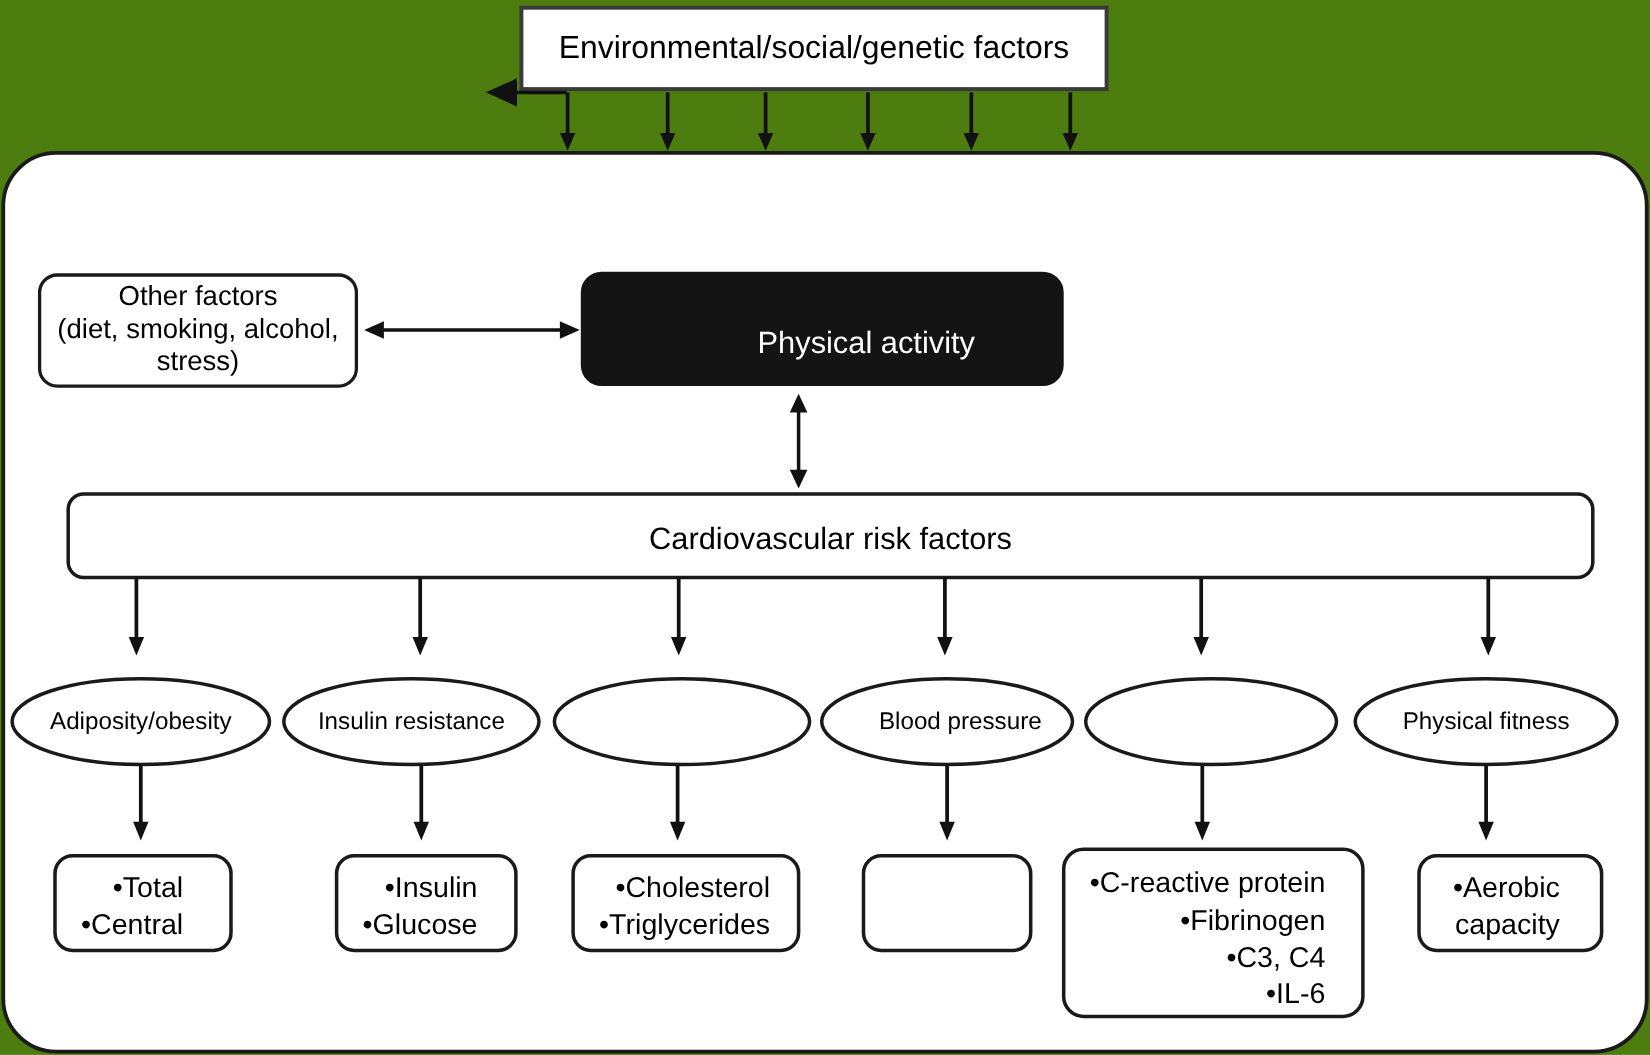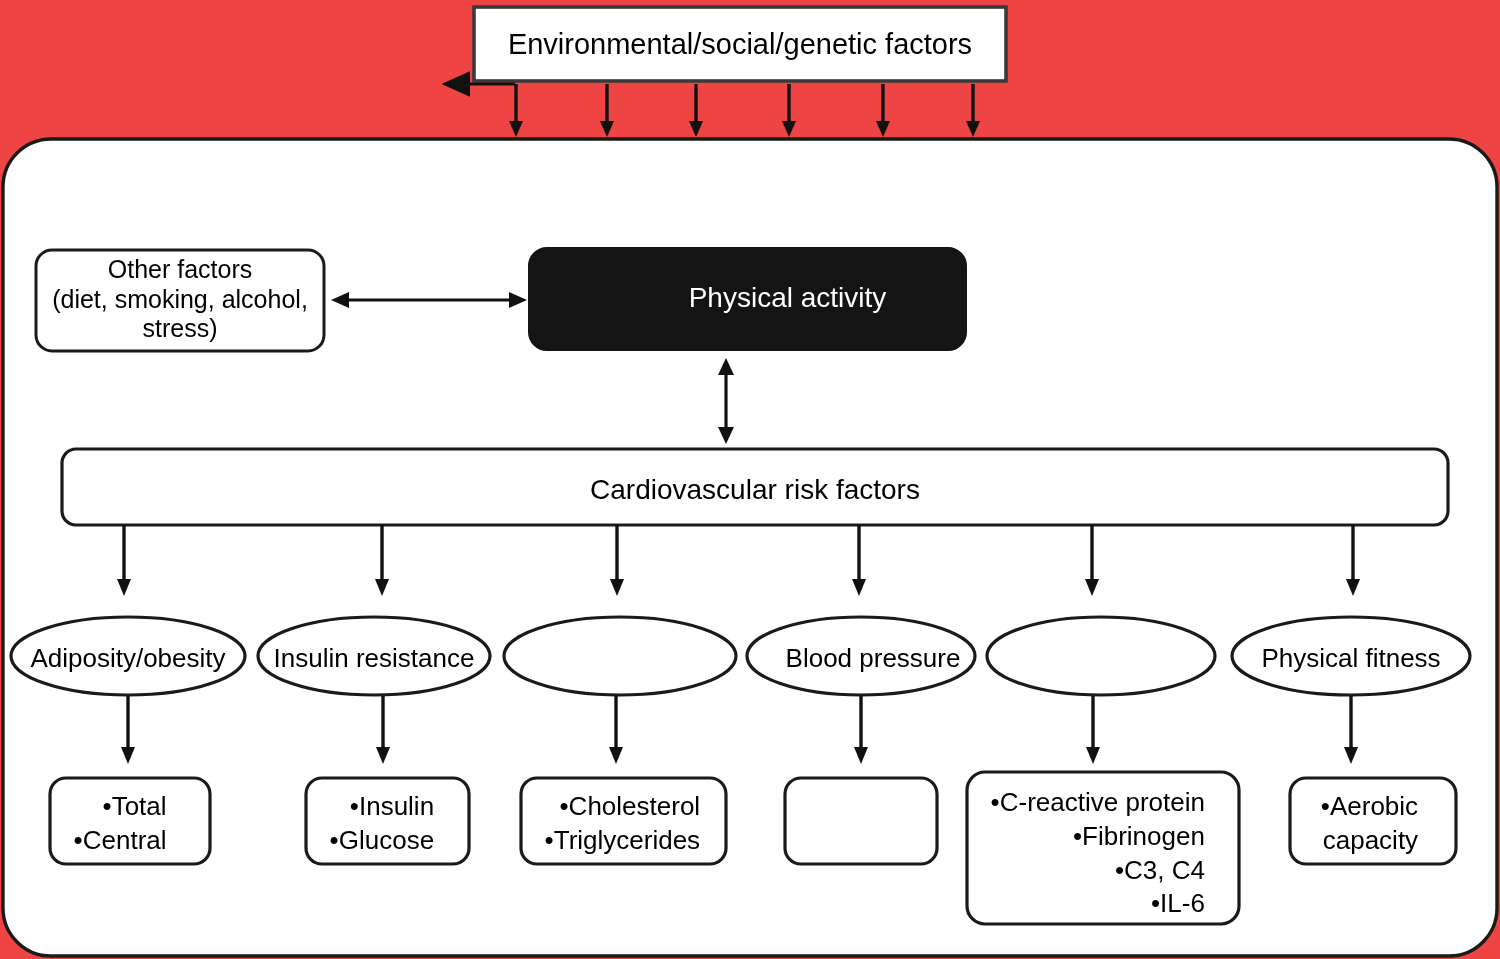--- a/index.html
+++ b/index.html
@@ -4,21 +4,21 @@
 <style>
   html, body {
     margin: 0;
     padding: 0;
     background: #ffffff;
   }
   #stage {
     position: relative;
     width: 1500px;
     height: 959px;
-    background: #ef4444;
+    background: #4d7c0f;
     overflow: hidden;
     font-family: "Liberation Sans", sans-serif;
   }
   svg.layer {
     position: absolute;
     top: 0; left: 0;
     width: 1500px;
     height: 959px;
   }
   .node-text {
@@ -46,21 +46,21 @@
   .bullet-list li::before {
     content: "\2022";
     display: inline-block;
     width: 0.72em;
     margin-left: 0;
   }
   .t-top      { font-size: 29px; }
   .t-other    { font-size: 25px; }
   .t-pa       { font-size: 28px; color: #ffffff; }
   .t-cvd      { font-size: 28px; }
-  .t-ellipse  { font-size: 26px; }
+  .t-ellipse  { font-size: 22px; }
   .t-bullets  { font-size: 26px; }
 </style>
 </head>
 <body>
 
 <div id="stage">
 
   <svg class="layer" viewBox="0 0 1500 959">
     <defs>
       <marker id="arrowDown" viewBox="0 0 12 12" refX="6" refY="10.5" markerWidth="9" markerHeight="9" orient="auto-start-reverse">
@@ -162,21 +162,21 @@
       <rect x="1290" y="778" width="166" height="86" rx="16" ry="16"></rect>
     </g>
   </svg>
 
   <div class="node-text t-top" style="left:474px; top:27px; width:532px;">Environmental/social/genetic factors</div>
 
   <div class="node-text t-other" style="left:36px; top:255px; width:288px;">Other factors
 (diet, smoking, alcohol,
 stress)</div>
 
-  <div class="node-text t-pa" style="left:529px; top:281px; width:517px;">Physical activity</div>
+  <div class="node-text t-pa" style="left:529px; top:295px; width:517px;">Physical activity</div>
 
   <div class="node-text t-cvd" style="left:62px; top:473px; width:1386px;">Cardiovascular risk factors</div>
 
   <div class="node-text t-ellipse" style="left:11px;   top:643px; width:234px;">Adiposity/obesity</div>
   <div class="node-text t-ellipse" style="left:258px;  top:643px; width:232px;">Insulin resistance</div>
   <div class="node-text t-ellipse" style="left:747px;  top:643px; width:252px;">Blood pressure</div>
   <div class="node-text t-ellipse" style="left:1232px; top:643px; width:238px;">Physical fitness</div>
 
   <ul class="bullet-list t-bullets" style="left:64px;  top:790px;">
       <li>Total</li>

